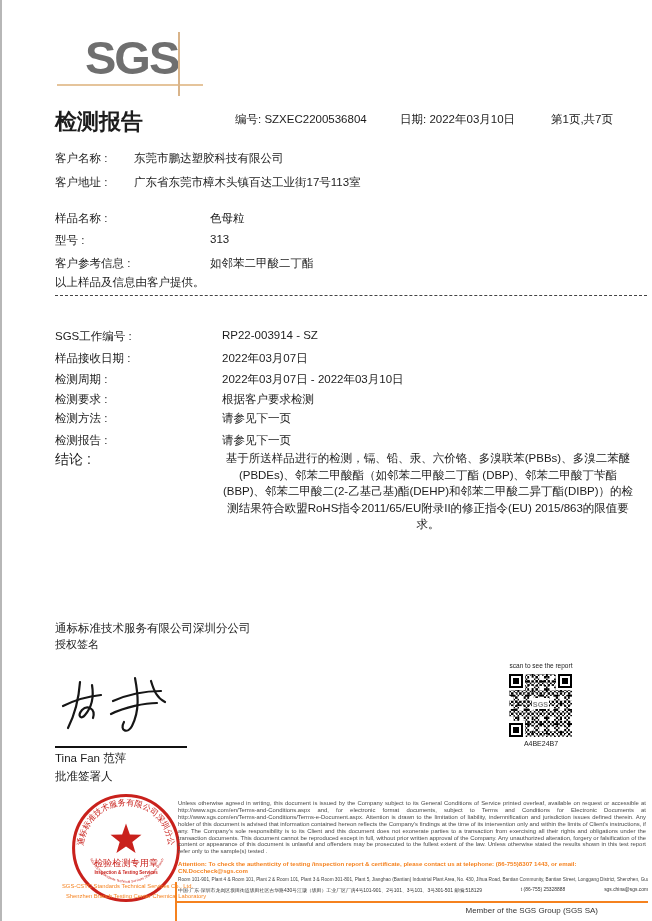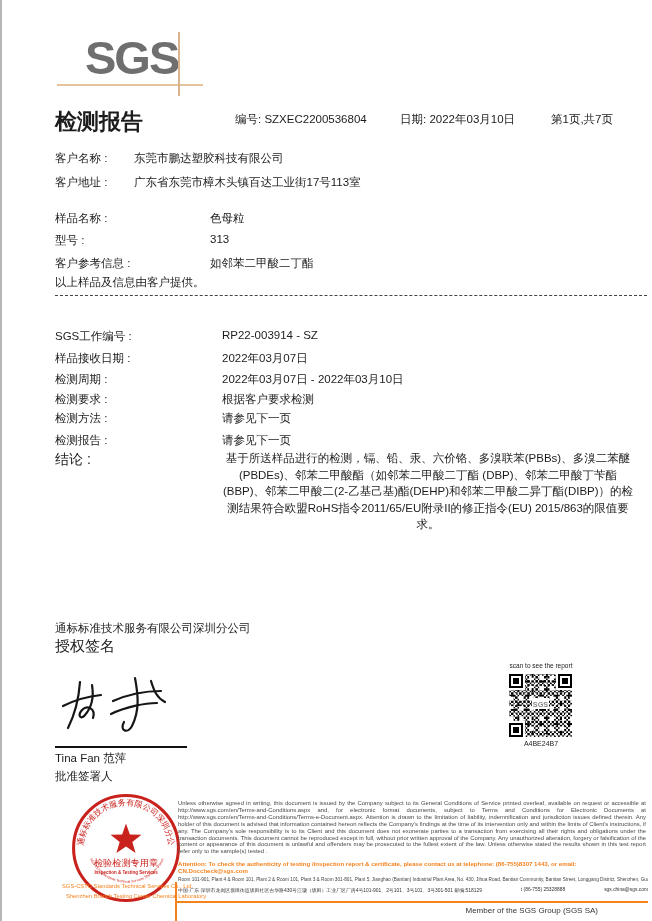--- a/index.html
+++ b/index.html
@@ -22,21 +22,21 @@
   .c .v{left:79px;}
   .s .v{left:155px;}
   .g .v{left:167px;}
   .note{position:absolute;left:55px;font-size:11.5px;}
   .dashed{position:absolute;left:55px;top:295px;width:592px;border-top:1px dashed #444;}
   .concl-lbl{position:absolute;left:55px;top:451px;font-size:14px;}
   .concl-txt{position:absolute;left:222px;top:450px;width:412px;font-size:11.5px;
              line-height:16.5px;text-align:center;}
   
   .sig-company{position:absolute;left:55px;top:621px;font-size:11.5px;}
-  .sig-auth{position:absolute;left:55px;top:637px;font-size:15px;}
+  .sig-auth{position:absolute;left:55px;top:637px;font-size:11px;}
   .sig-img{position:absolute;left:55px;top:668px;}
   .sig-line{position:absolute;left:55px;top:746px;width:132px;height:2px;background:#111;}
   .sig-name{position:absolute;left:55px;top:751px;font-size:11.5px;}
   .sig-role{position:absolute;left:55px;top:769px;font-size:11.5px;}
   
   .qr-caption{position:absolute;left:498px;top:662px;width:86px;text-align:center;font-size:6.5px;color:#222;}
   .qr-box{position:absolute;left:507px;top:672px;width:67px;height:67px;}
   .qr-code-text{position:absolute;left:498px;top:740px;width:86px;text-align:center;font-size:7px;color:#222;}
   
   .stamp{position:absolute;left:70px;top:792px;}

